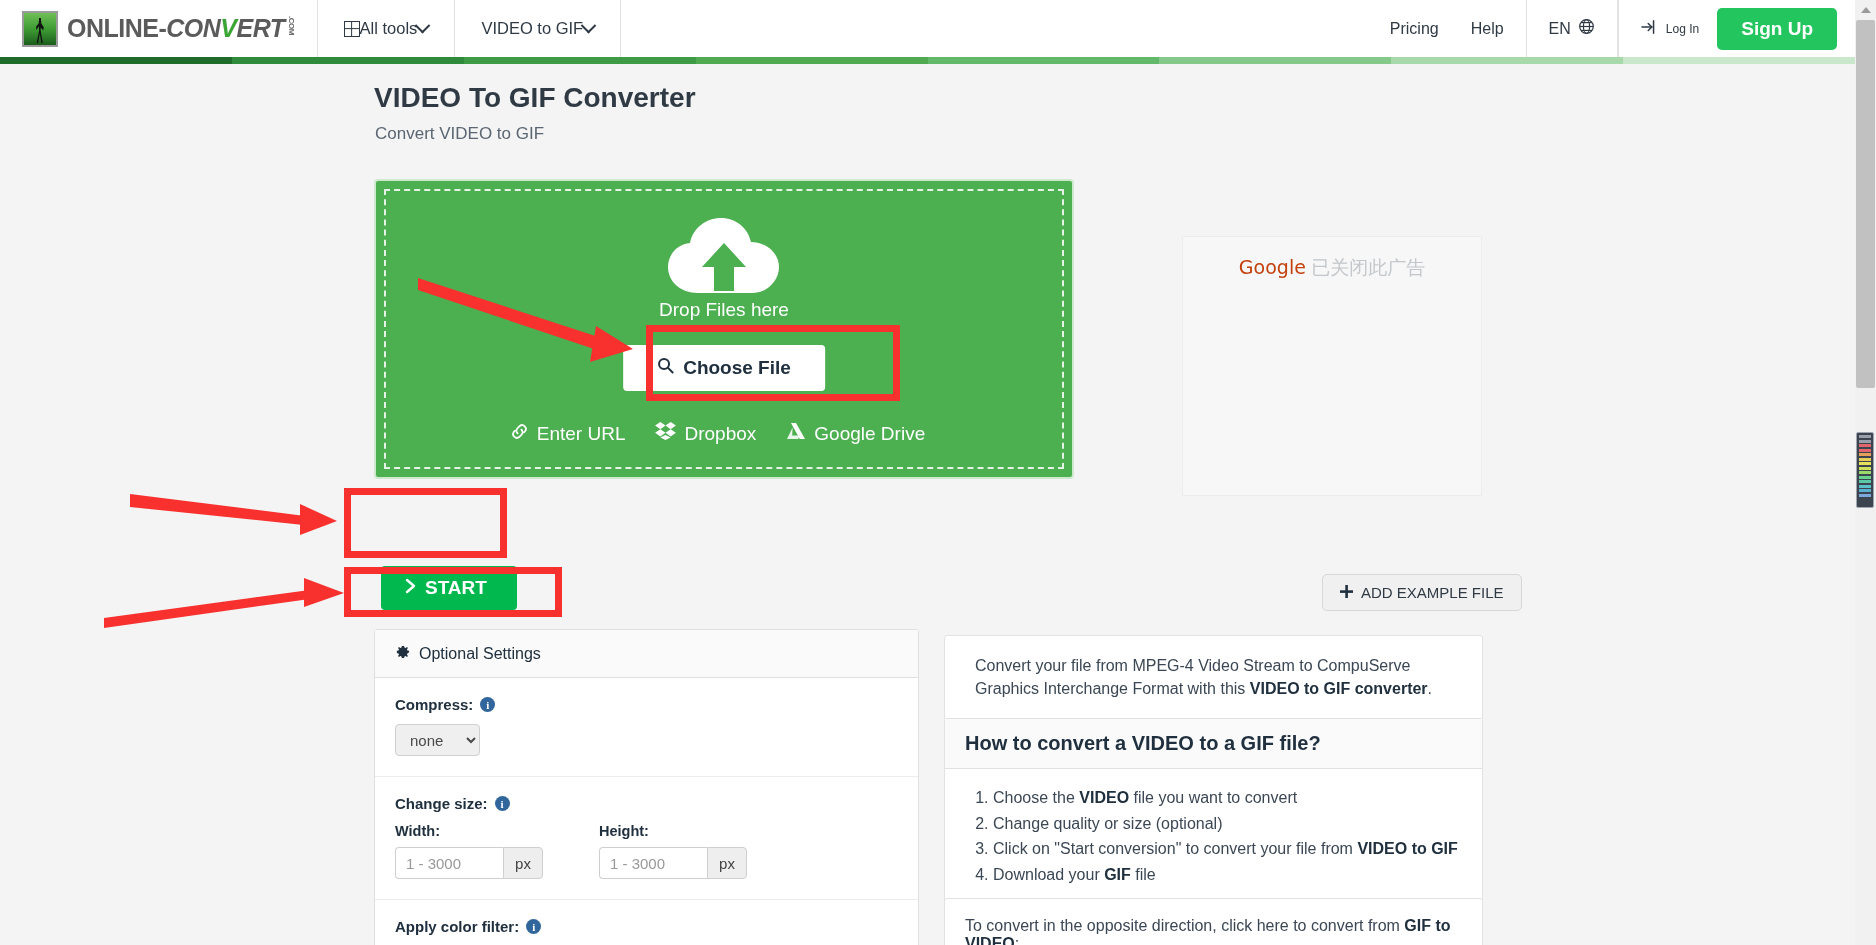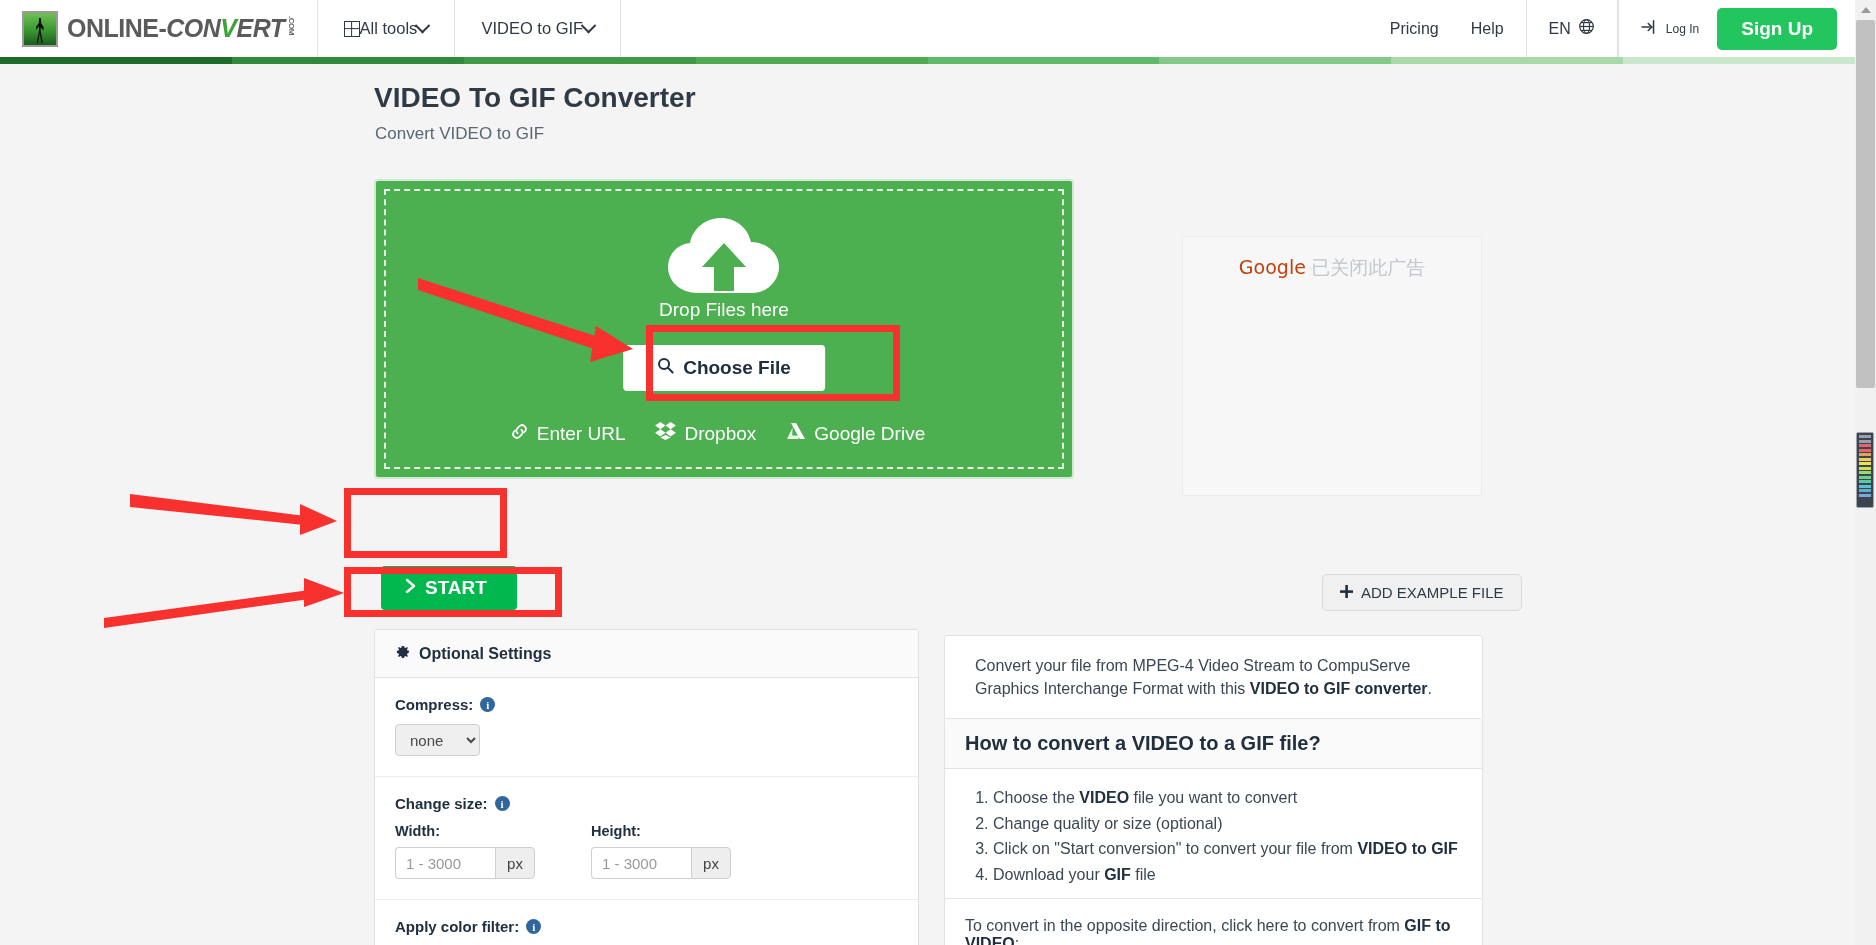--- a/index.html
+++ b/index.html
@@ -134,40 +134,40 @@
 
   
   #settings{
     position:absolute; left:374px; top:565px; width:545px;
     background:#fff; border:1px solid #e0e0e0; border-radius:3px;
     min-height:316px;
   }
   #settings-head{
     height:48px; border-bottom:1px solid #e0e0e0; background:#fafafa;
     display:flex; align-items:center; padding:0 20px; gap:9px;
-    font-size:16px; font-weight:bold; color:#20303f; cursor:pointer;
+    font-size:16px; font-weight:normal; color:#20303f; cursor:pointer;
   }
   .srow{ padding:18px 20px 20px 20px; border-bottom:1px solid #ececec; }
   .slabel{ font-size:15px; font-weight:bold; color:#20303f; margin-bottom:11px; display:flex; align-items:center; gap:7px;}
   .info-i{
     display:inline-flex; align-items:center; justify-content:center;
     width:15px; height:15px; border-radius:50%; background:#31669c; color:#fff;
     font-size:11px; font-weight:bold; font-family:"Liberation Serif", serif; cursor:pointer;
     flex:0 0 auto;
   }
   select.sel{
     font-family:"Liberation Sans", sans-serif; font-size:15px; color:#4a4a4a;
     background:#efefef; border:1px solid #cfcfcf; border-radius:4px;
     padding:6px 10px; height:32px; cursor:pointer;
   }
   .sizegrid{ display:flex; gap:56px; }
   .sublabel{ font-size:14.5px; font-weight:bold; color:#20303f; margin-bottom:8px; }
   .inputwrap{ display:flex; }
   .inputwrap input{
-    width:100px; height:32px; border:1px solid #cfcfcf; border-right:none;
+    width:108px; height:32px; border:1px solid #cfcfcf; border-right:none;
     border-radius:4px 0 0 4px; padding:0 10px; font-size:15px;
     font-family:"Liberation Sans", sans-serif; color:#555; background:#fff; outline:none;
   }
   .inputwrap input::placeholder{ color:#999; }
   .unit{
     width:40px; height:32px; background:#eee; border:1px solid #cfcfcf;
     border-radius:0 4px 4px 0; display:flex; align-items:center;
     justify-content:center; font-size:15px; color:#444;
   }
 

